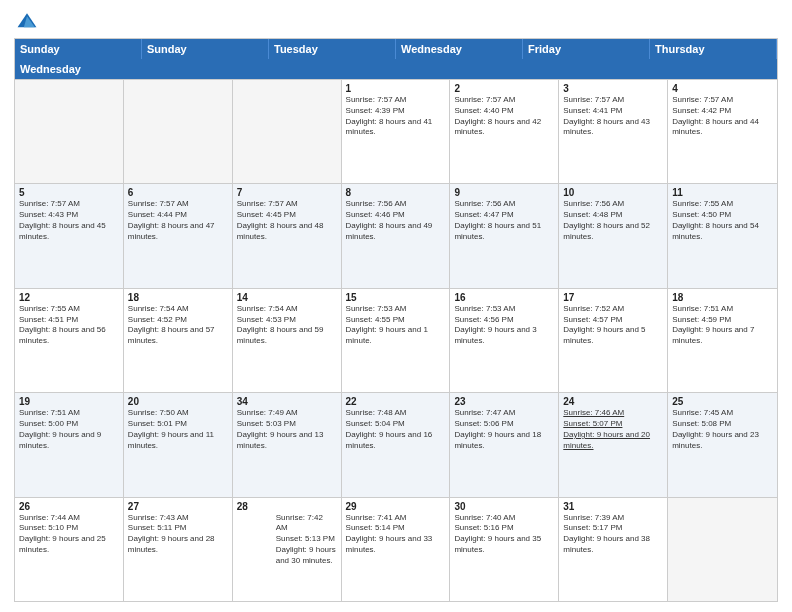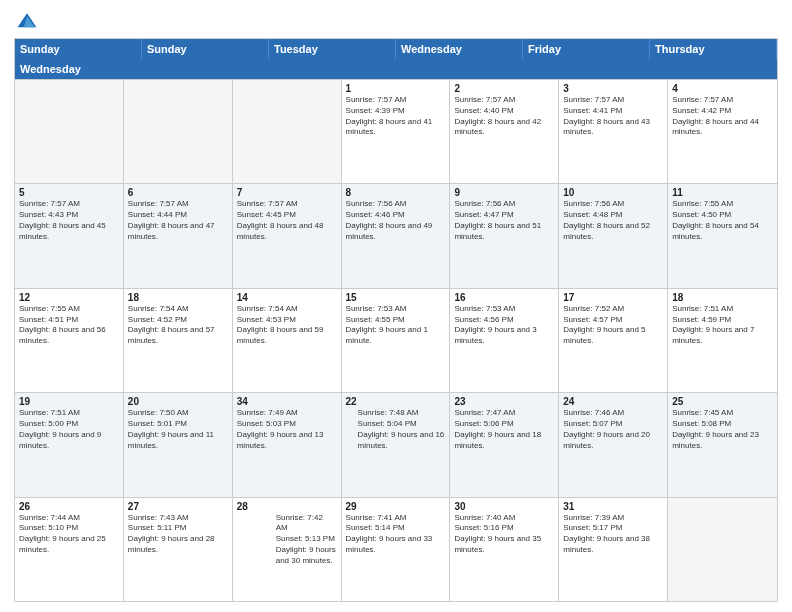--- a/index.html
+++ b/index.html
@@ -272,33 +272,33 @@
 Daylight: 9 hours and 11 minutes.</div>
           </div>
           <div class="cal-cell alt-row">
             <div class="day-num">34</div>
             <div class="cell-text" style="white-space: pre-line;">Sunrise: 7:49 AM
 Sunset: 5:03 PM
 Daylight: 9 hours and 13 minutes.</div>
           </div>
           <div class="cal-cell alt-row">
             <div class="day-num">22</div>
-            <div class="cell-text" style="white-space: pre-line; margin-left: 12px;">Sunrise: 7:48 AM
+            <div class="cell-text" style="white-space: pre-line;">Sunrise: 7:48 AM
 Sunset: 5:04 PM
 Daylight: 9 hours and 16 minutes.</div>
           </div>
           <div class="cal-cell alt-row">
             <div class="day-num">23</div>
             <div class="cell-text" style="white-space: pre-line;">Sunrise: 7:47 AM
 Sunset: 5:06 PM
 Daylight: 9 hours and 18 minutes.</div>
           </div>
           <div class="cal-cell alt-row">
             <div class="day-num">24</div>
-            <div class="cell-text" style="white-space: pre-line;">Sunrise: 7:46 AM
+            <div class="cell-text" style="white-space: pre-line; text-decoration: underline;">Sunrise: 7:46 AM
 Sunset: 5:07 PM
 Daylight: 9 hours and 20 minutes.</div>
           </div>
           <div class="cal-cell alt-row">
             <div class="day-num">25</div>
             <div class="cell-text" style="white-space: pre-line;">Sunrise: 7:45 AM
 Sunset: 5:08 PM
 Daylight: 9 hours and 23 minutes.</div>
           </div>
         </div>

